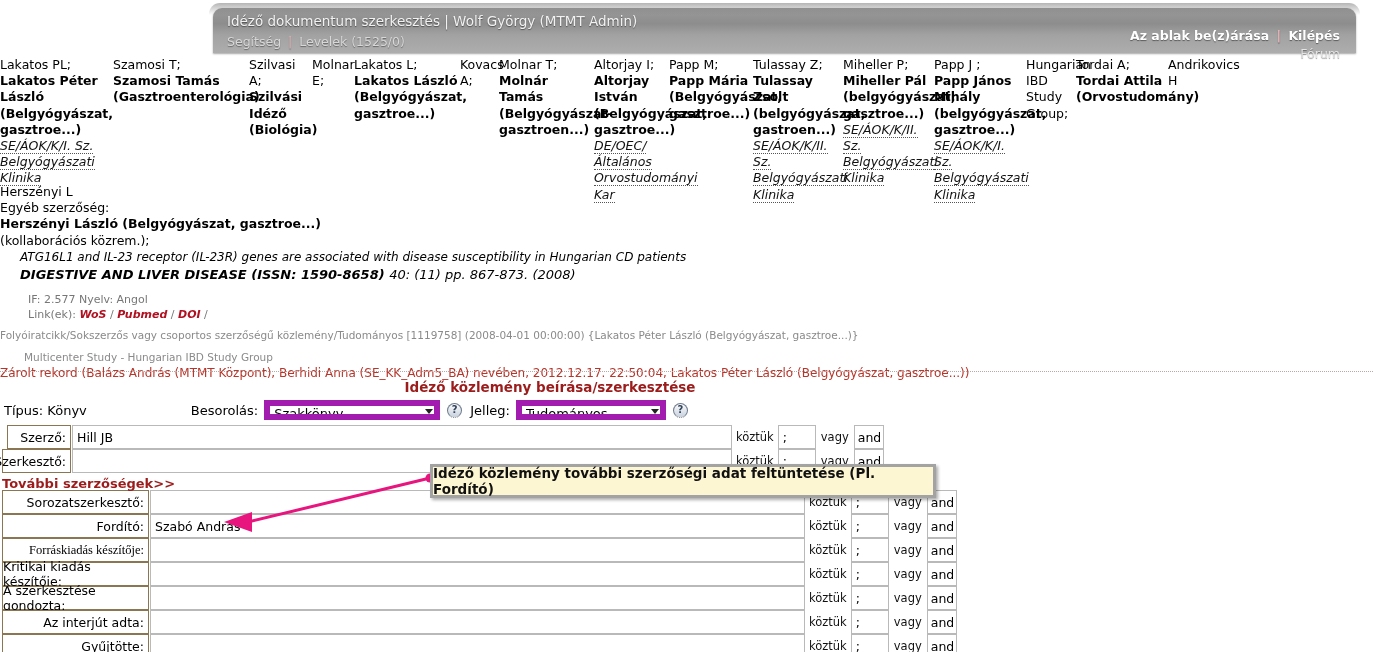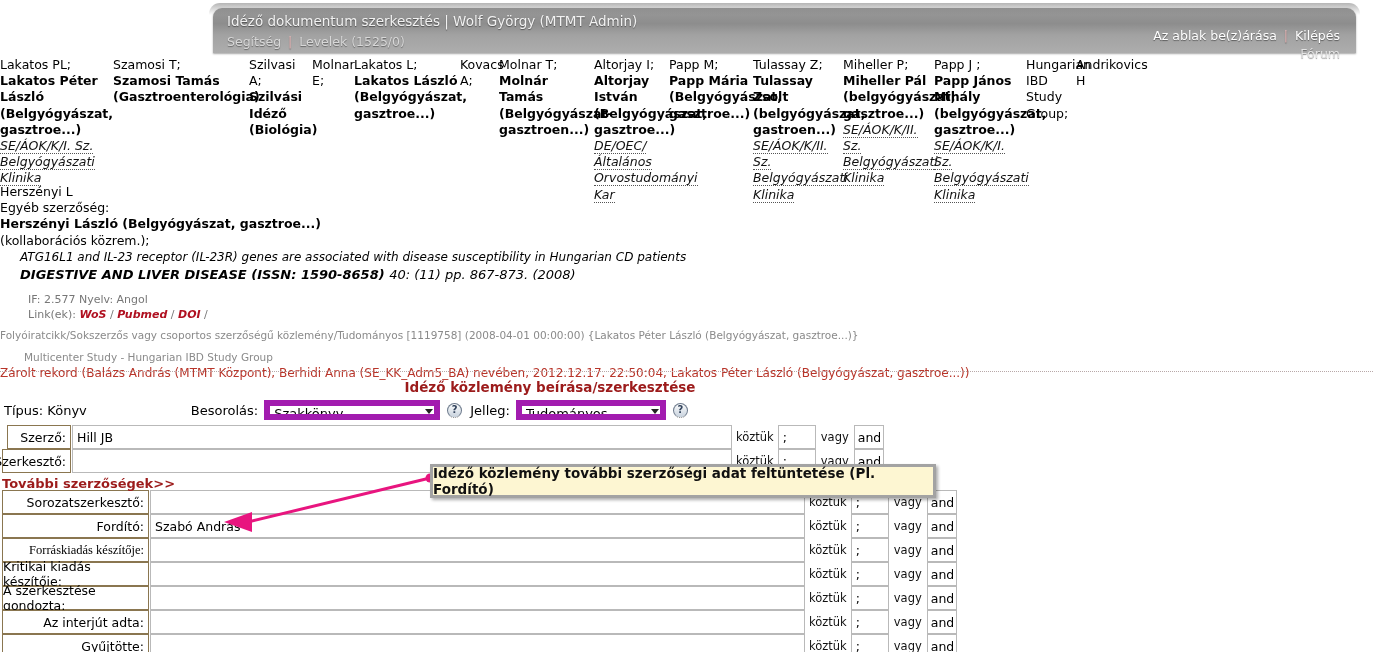--- a/index.html
+++ b/index.html
@@ -22,21 +22,21 @@
   }
   .hdr-title{
     position:absolute;left:14px;top:5px;font-size:13.5px;color:#f2f2f2;
     text-shadow:0 1px 1px rgba(0,0,0,.45);white-space:nowrap;
   }
   .hdr-sub{
     position:absolute;left:14px;top:26px;font-size:12.5px;color:#d8d8d8;
     text-shadow:0 1px 1px rgba(0,0,0,.4);white-space:nowrap;
   }
   .hdr-right-1{
-    position:absolute;right:16px;top:20px;font-size:12.5px;color:#ffffff;font-weight:normal;
+    position:absolute;right:16px;top:20px;font-size:12.5px;color:#ffffff;font-weight:bold;
     text-shadow:0 1px 1px rgba(0,0,0,.45);white-space:nowrap;
   }
   .hdr-right-2{
     position:absolute;right:16px;top:38px;font-size:12.5px;color:#e4e4e4;
     text-shadow:0 1px 1px rgba(0,0,0,.4);white-space:nowrap;
   }
   .hdr-sep{color:#e8b9b9;padding:0 3px;}
   
   #authors{
     position:absolute;left:0;top:57px;width:1373px;
@@ -194,20 +194,24 @@
       <div><span class="a-inst">SE/ÁOK/K/II. Sz. Belgyógyászati Klinika</span></div>
     </div>
     <div class="acol" style="width: 92px; flex: 0 0 92px;">
       <div class="a-short">Papp J ;</div>
       <div class="a-full">Papp János Mihály (belgyógyászat, gasztroe...)</div>
       <div><span class="a-inst">SE/ÁOK/K/I. Sz. Belgyógyászati Klinika</span></div>
     </div>
     <div class="acol" style="width: 50px; flex: 0 0 50px;">
       <div class="a-short">Hungarian IBD Study Group;</div>
     </div>
+    <div class="acol" style="width: 92px; flex: 0 0 92px;">
+      <div class="a-short">Tordai A;</div>
+      <div class="a-full">Tordai Attila (Orvostudomány)</div>
+    </div>
     <div class="acol" style="width: 60px; flex: 0 0 60px;">
       <div class="a-short">Andrikovics H</div>
     </div>
   </div>
 
 <div id="record">
   <div class="r-line">Herszényi L</div>
   <div class="r-line">Egyéb szerzőség:</div>
   <div class="r-line r-bold">Herszényi László (Belgyógyászat, gasztroe...)</div>
   <div class="r-line">(kollaborációs közrem.);</div>

